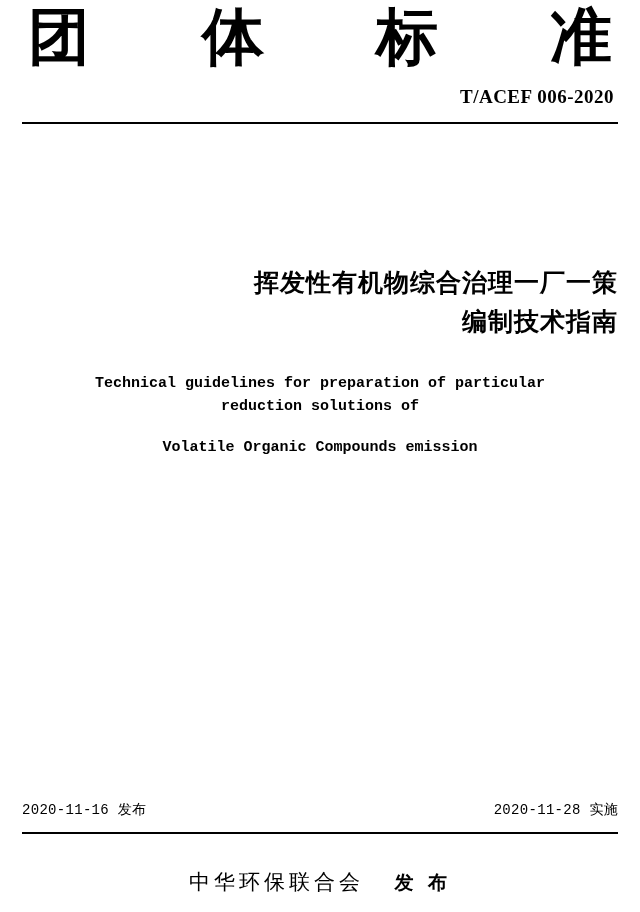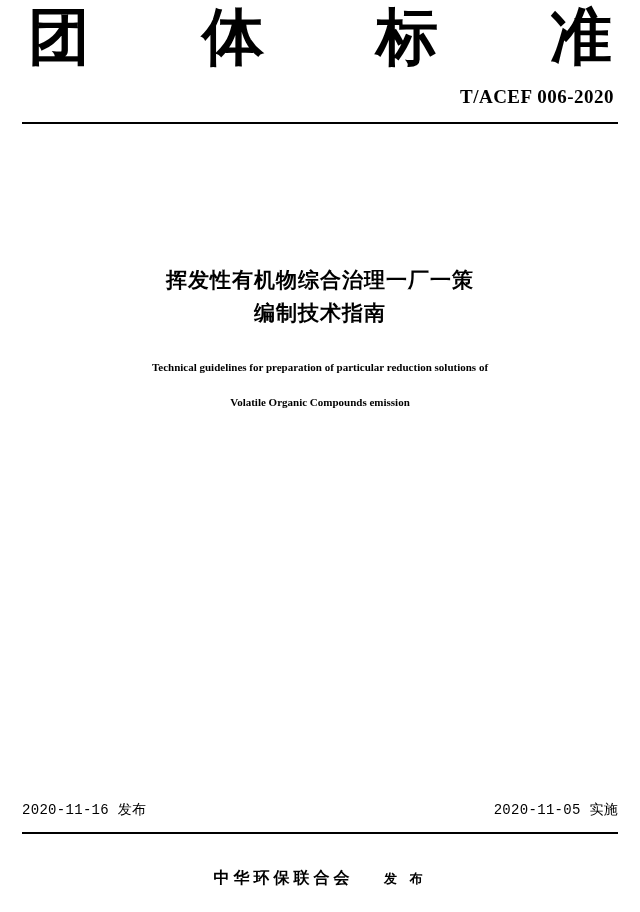--- a/index.html
+++ b/index.html
@@ -59,29 +59,30 @@
     width: 100%;
   }
 
   
   .title-block {
     margin-top: 140px;
     text-align: center;
   }
   .title-cn {
     font-family: "DejaVu Sans", sans-serif;
-    font-size: 21px;
+    font-size: 25px;
     font-weight: 700;
     line-height: 1.55;
     letter-spacing: 1px;
+    text-align: right;
   }
   .title-en {
     margin-top: 30px;
-    font-family: Liberation Serif, serif;
-    font-size: 11px;
+    font-family: Liberation Mono, monospace;
+    font-size: 15px;
     font-weight: 700;
     line-height: 1.55;
     padding: 0 30px;
   }
 
   
   .dates-row {
     position: absolute;
     left: 22px;
     right: 22px;
@@ -110,28 +111,28 @@
   
   .issuer-row {
     position: absolute;
     left: 0;
     right: 0;
     top: 862px;
     text-align: center;
   }
   .issuer-name {
     font-family: "DejaVu Sans", sans-serif;
-    font-size: 16px;
-    font-weight: 700;
+    font-size: 21px;
+    font-weight: 400;
     letter-spacing: 4px;
     text-align: center;
   }
   .issuer-verb {
     font-family: "DejaVu Sans", sans-serif;
-    font-size: 13px;
+    font-size: 19px;
     font-weight: 700;
     letter-spacing: 4px;
     margin-left: 26px;
   }
 </style>
 </head>
 <body>
 
 <div class="page">
 
@@ -150,21 +151,21 @@
 
   <div class="title-block">
     <div class="title-cn">挥发性有机物综合治理一厂一策</div>
     <div class="title-cn">编制技术指南</div>
     <div class="title-en">Technical guidelines for preparation of particular reduction solutions of</div>
     <div class="title-en" style="margin-top:18px;">Volatile Organic Compounds emission</div>
   </div>
 
   <div class="dates-row">
     <span class="date-item">2020-11-16 发布</span>
-    <span class="date-item">2020-11-05 实施</span>
+    <span class="date-item">2020-11-28 实施</span>
   </div>
 
   <div class="rule-bottom"></div>
 
   <div class="issuer-row">
     <span class="issuer-name">中华环保联合会</span>
     <span class="issuer-verb">发 布</span>
   </div>
 
 </div>

